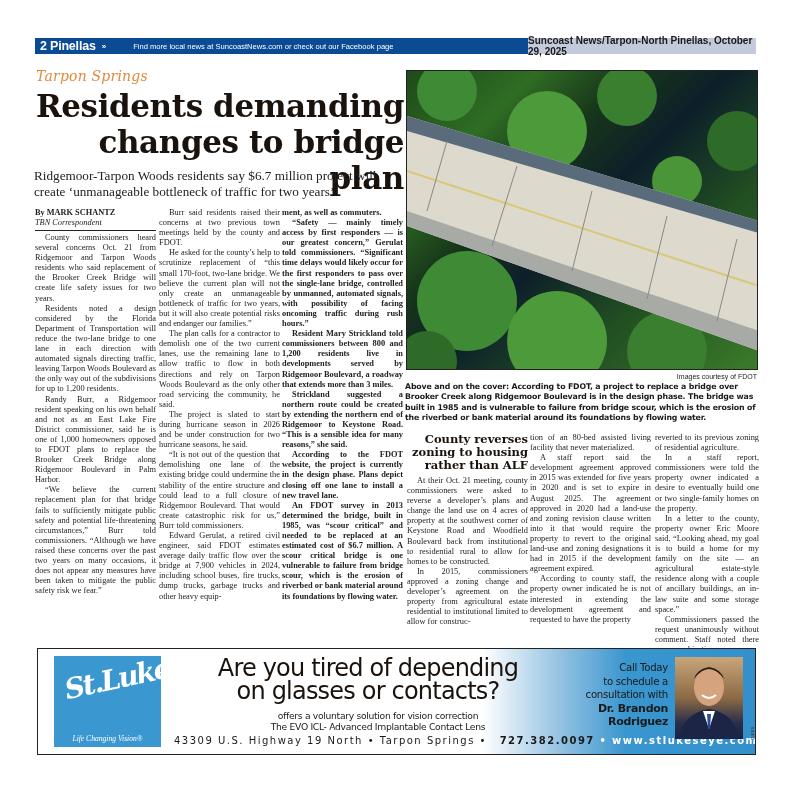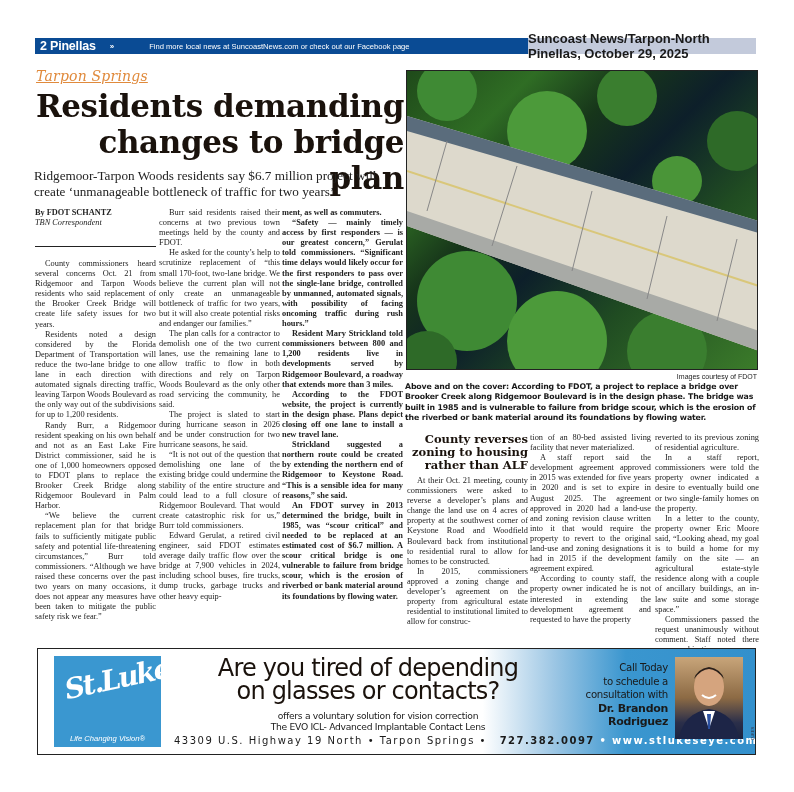--- a/index.html
+++ b/index.html
@@ -1,41 +1,41 @@
 <!DOCTYPE html>
 <html><head>
 <meta charset="utf-8">
 <style>
   html,body{margin:0;padding:0;background:#fff;}
   body{width:794px;height:792px;position:relative;overflow:hidden;font-family:"Liberation Serif",serif;color:#1a1a1a;}
   .header-bar{position:absolute;left:35px;top:38px;width:721px;height:16px;display:flex;}
-  .header-left{background:#0a4b94;color:#fff;flex:0 0 493px;display:flex;align-items:center;padding-left:5px;box-sizing:border-box;gap:8px;}
+  .header-left{background:#0a4b94;color:#fff;flex:0 0 493px;display:flex;align-items:center;padding-left:5px;box-sizing:border-box;}
   .section-num{font-family:"Liberation Sans",sans-serif;font-weight:bold;font-size:12.5px;letter-spacing:-0.2px;}
   .header-arrow{font-family:"Liberation Sans",sans-serif;font-size:8px;margin:0 4px 0 6px;font-weight:bold;}
   .header-promo{font-family:"Liberation Sans",sans-serif;font-size:7.6px;padding-left:23px;}
-  .header-right{background:#c3cadb;color:#1a1a1a;flex:1;display:flex;align-items:center;justify-content:center;font-family:"Liberation Sans",sans-serif;font-weight:bold;font-size:13px;}
-  .kicker{position:absolute;left:36px;top:68px;font-family:"DejaVu Serif",serif;font-style:italic;color:#e08a3c;font-size:14px;letter-spacing:0.2px;text-decoration:underline;}
+  .header-right{background:#c3cadb;color:#1a1a1a;flex:1;display:flex;align-items:center;justify-content:center;font-family:"Liberation Sans",sans-serif;font-weight:bold;font-size:10px;}
+  .kicker{position:absolute;left:36px;top:68px;font-family:"DejaVu Serif",serif;font-style:italic;color:#e08a3c;font-size:14px;letter-spacing:0.2px;}
   .headline{position:absolute;left:34px;top:88px;width:370px;font-family:"DejaVu Serif",serif;font-weight:bold;font-size:31px;line-height:36px;color:#1a120c;letter-spacing:-0.4px;text-align:right;}
   .deck{position:absolute;left:34px;top:168px;width:370px;font-family:"Liberation Serif",serif;font-size:13.2px;line-height:16px;color:#222;}
   .col{position:absolute;top:208px;width:121px;font-size:8.35px;line-height:10.1px;text-align:justify;color:#222;}
   .col p{margin:0;text-indent:10px;}
   .col p.first{ text-indent:0;}
   .byline{font-family:"Liberation Serif",serif;font-weight:bold;font-size:8.3px;line-height:10px;}
-  .byline-role{font-style:italic;font-size:8.3px;line-height:10px;border-bottom:1px solid #222;padding-bottom:18px;margin-bottom:12px;}
+  .byline-role{font-style:italic;font-size:8.3px;line-height:10px;border-bottom:1px solid #222;padding-bottom:2px;margin-bottom:2px;}
   .photo{position:absolute;left:406px;top:70px;width:352px;height:300px;border:1px solid #222;box-sizing:border-box;overflow:hidden;
     background:linear-gradient(135deg,#1f4a1a 0%,#2f6d24 20%,#17361a 35%,#0d1f2a 50%,#204c22 70%,#3b7b2a 100%);}
   .photo svg{position:absolute;left:0;top:0;}
   .credit{position:absolute;left:406px;top:373px;width:351px;text-align:right;font-family:"Liberation Sans",sans-serif;font-size:7px;color:#222;}
   .caption{position:absolute;left:405px;top:382px;width:355px;font-family:"DejaVu Sans",sans-serif;font-weight:bold;font-size:7.8px;line-height:10.4px;color:#1a1a1a;letter-spacing:-0.15px;}
   .sub-head{font-family:"DejaVu Serif",serif;font-weight:bold;font-size:11.5px;line-height:13px;text-align:right;color:#1a120c;margin-bottom:4px;}
   .ad{position:absolute;left:37px;top:648px;width:719px;height:107px;border:1px solid #222;box-sizing:border-box;overflow:hidden;
      background:linear-gradient(90deg,#ffffff 0%,#ffffff 62%,#9cc6e4 72%,#3a96cf 82%,#3390cc 100%);}
   .ad-logo{position:absolute;left:16px;top:7px;width:107px;height:91px;background:#3a97d0;color:#fff;}
   .ad-logo-script{position:absolute;left:10px;top:8px;width:90px;text-align:center;font-family:"DejaVu Serif",serif;font-style:italic;font-weight:bold;font-size:28px;transform:rotate(-12deg);letter-spacing:-2px;}
-  .ad-logo-tag{position:absolute;left:0;bottom:4px;width:100%;text-align:center;font-family:Liberation Sans, sans-serif;font-style:italic;font-size:7.6px;}
+  .ad-logo-tag{position:absolute;left:0;bottom:4px;width:100%;text-align:center;font-family:Liberation Serif, serif;font-style:italic;font-size:7.6px;}
   .ad-headline{position:absolute;left:136px;top:8px;width:388px;text-align:center;font-family:"DejaVu Sans",sans-serif;font-weight:normal;font-size:24px;line-height:23px;color:#1a120c;letter-spacing:-0.8px;}
   .ad-sub{position:absolute;left:170px;top:62px;width:340px;text-align:center;font-family:"DejaVu Sans",sans-serif;font-size:9.2px;line-height:10.5px;color:#1a1a1a;letter-spacing:-0.3px;}
   .ad-address{position:absolute;left:136px;top:86px;font-family:"DejaVu Sans",sans-serif;font-size:10px;letter-spacing:1.5px;color:#1a1a1a;white-space:nowrap;}
   .ad-address b{color:#1a1a1a;margin-left:8px;}
   .ad-url{color:#fff;font-weight:bold;}
   .ad-cta{position:absolute;left:480px;top:12px;width:150px;text-align:right;font-family:"DejaVu Sans",sans-serif;font-size:10.2px;line-height:13.5px;color:#1a1a1a;letter-spacing:-0.3px;}
   .ad-cta b{font-size:11px;}
   .ad-photo{position:absolute;left:637px;top:8px;width:68px;height:82px;background:linear-gradient(180deg,#c8a57a 0%,#8c6a44 50%,#2b2f4a 80%,#1a2240 100%);overflow:hidden;}
   .ad-code{position:absolute;left:708px;top:82px;font-family:"Liberation Sans",sans-serif;font-size:4px;color:#334;transform:rotate(-90deg);}
 </style>
@@ -49,43 +49,43 @@
     <span class="header-promo">Find more local news at SuncoastNews.com or check out our Facebook page</span>
   </div>
   <div class="header-right">Suncoast News/Tarpon-North Pinellas, October 29, 2025</div>
 </div>
 
 <div class="kicker">Tarpon Springs</div>
 <h1 class="headline" style="margin:0">Residents demanding changes to bridge plan</h1>
 <div class="deck">Ridgemoor-Tarpon Woods residents say $6.7 million project will create ‘unmanageable bottleneck of traffic for two years’</div>
 
 <div class="col" style="left:35px;">
-  <div class="byline">By FDOT SCHANTZ</div>
+  <div class="byline">By MARK SCHANTZ</div>
   <div class="byline-role">TBN Correspondent</div>
   <p>County commissioners heard several concerns Oct. 21 from Ridgemoor and Tarpon Woods residents who said replacement of the Brooker Creek Bridge will create life safety issues for two years.</p>
   <p>Residents noted a design considered by the Florida Department of Transportation will reduce the two-lane bridge to one lane in each direction with automated signals directing traffic, leaving Tarpon Woods Boulevard as the only way out of the subdivisions for up to 1,200 residents.</p>
   <p>Randy Burr, a Ridgemoor resident speaking on his own behalf and not as an East Lake Fire District commissioner, said he is one of 1,000 homeowners opposed to FDOT plans to replace the Brooker Creek Bridge along Ridgemoor Boulevard in Palm Harbor.</p>
   <p>“We believe the current replacement plan for that bridge fails to sufficiently mitigate public safety and potential life-threatening circumstances,” Burr told commissioners. “Although we have raised these concerns over the past two years on many occasions, it does not appear any measures have been taken to mitigate the public safety risk we fear.”</p>
 </div>
 
 <div class="col" style="left:159px;">
   <p>Burr said residents raised their concerns at two previous town meetings held by the county and FDOT.</p>
   <p>He asked for the county’s help to scrutinize replacement of “this small 170-foot, two-lane bridge. We believe the current plan will not only create an unmanageable bottleneck of traffic for two years, but it will also create potential risks and endanger our families.”</p>
   <p>The plan calls for a contractor to demolish one of the two current lanes, use the remaining lane to allow traffic to flow in both directions and rely on Tarpon Woods Boulevard as the only other road servicing the community, he said.</p>
   <p>The project is slated to start during hurricane season in 2026 and be under construction for two hurricane seasons, he said.</p>
   <p>“It is not out of the question that demolishing one lane of the existing bridge could undermine the stability of the entire structure and could lead to a full closure of Ridgemoor Boulevard. That would create catastrophic risk for us,” Burr told commissioners.</p>
   <p>Edward Gerulat, a retired civil engineer, said FDOT estimates average daily traffic flow over the bridge at 7,900 vehicles in 2024, including school buses, fire trucks, dump trucks, garbage trucks and other heavy equip-</p>
 </div>
 
 <div class="col" style="left:282px;font-weight:bold;">
   <p class="first">ment, as well as commuters.</p>
   <p>“Safety — mainly timely access by first responders — is our greatest concern,” Gerulat told commissioners. “Significant time delays would likely occur for the first responders to pass over the single-lane bridge, controlled by unmanned, automated signals, with possibility of facing oncoming traffic during rush hours.”</p>
   <p>Resident Mary Strickland told commissioners between 800 and 1,200 residents live in developments served by Ridgemoor Boulevard, a roadway that extends more than 3 miles.</p>
+  <p>Strickland suggested a northern route could be created by extending the northern end of Ridgemoor to Keystone Road. “This is a sensible idea for many reasons,” she said.</p>
   <p>According to the FDOT website, the project is currently in the design phase. Plans depict closing off one lane to install a new travel lane.</p>
-  <p>Strickland suggested a northern route could be created by extending the northern end of Ridgemoor to Keystone Road. “This is a sensible idea for many reasons,” she said.</p>
   <p>An FDOT survey in 2013 determined the bridge, built in 1985, was “scour critical” and needed to be replaced at an estimated cost of $6.7 million. A scour critical bridge is one vulnerable to failure from bridge scour, which is the erosion of riverbed or bank material around its foundations by flowing water.</p>
 </div>
 
 <div class="photo">
   <svg width="352" height="300" viewBox="0 0 352 300">
     <circle cx="40" cy="20" r="30" fill="#3f8a34"></circle>
     <circle cx="140" cy="60" r="40" fill="#4c9a3a"></circle>
     <circle cx="220" cy="25" r="30" fill="#3a7e2f"></circle>
     <circle cx="270" cy="110" r="25" fill="#4a9538"></circle>
     <circle cx="330" cy="70" r="30" fill="#2e6a28"></circle>

